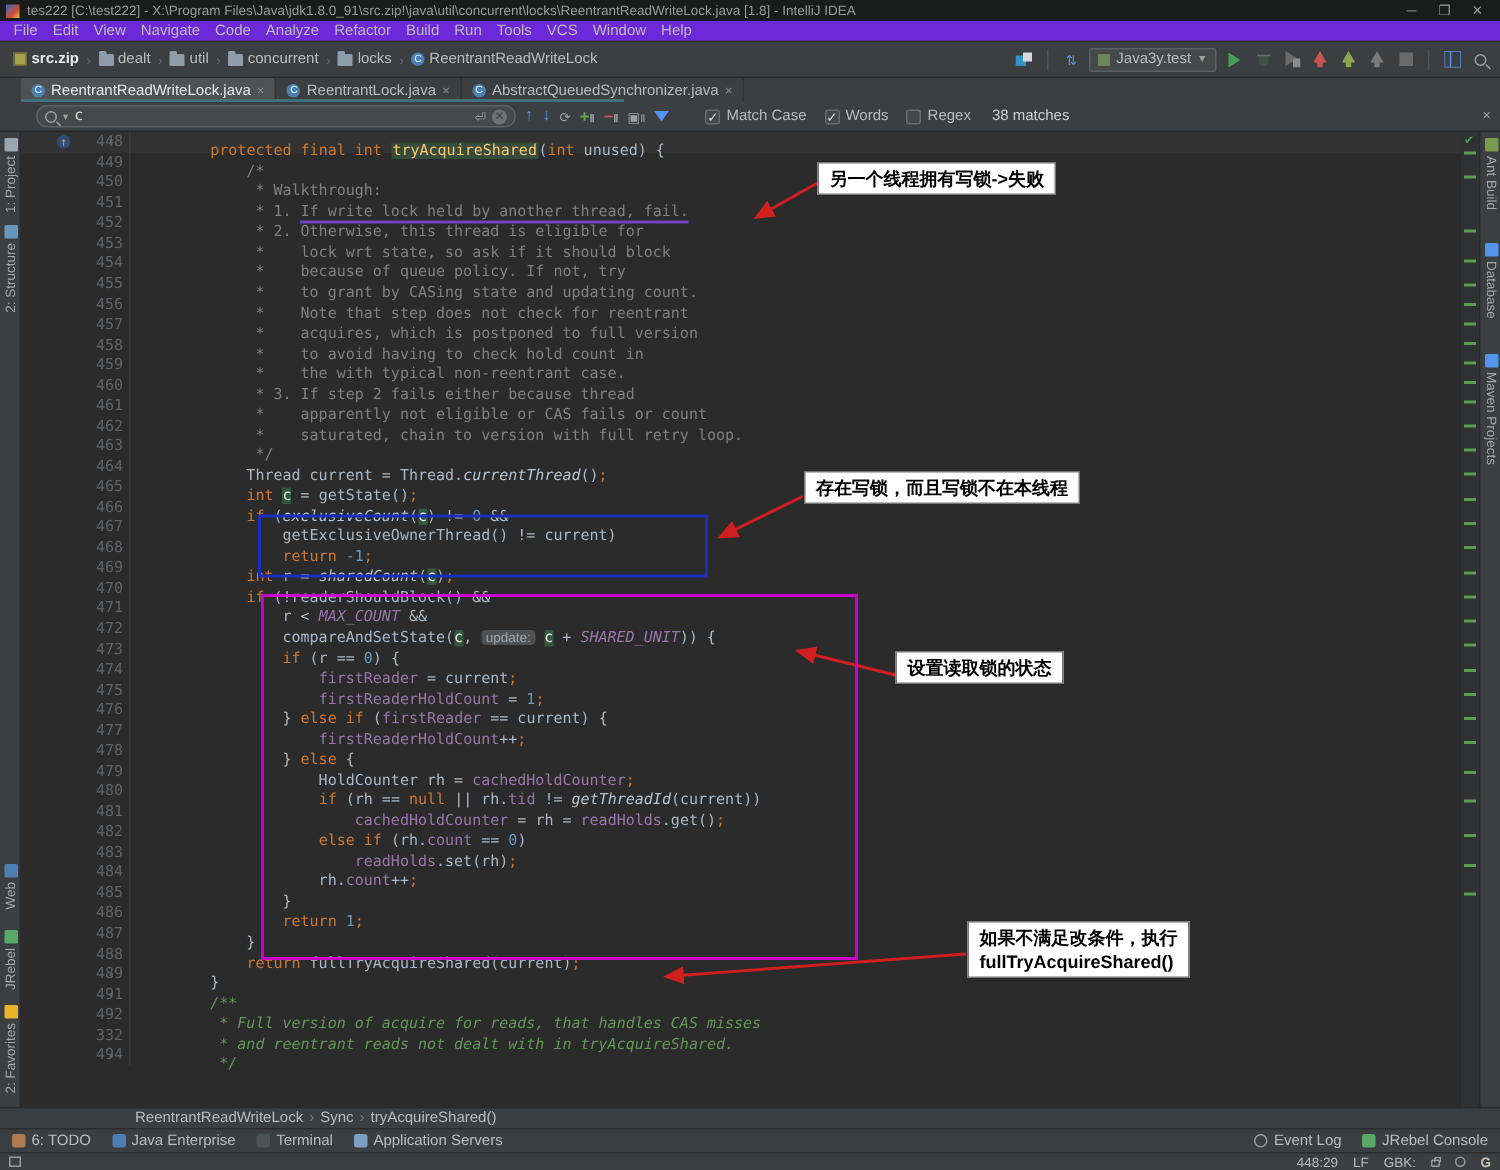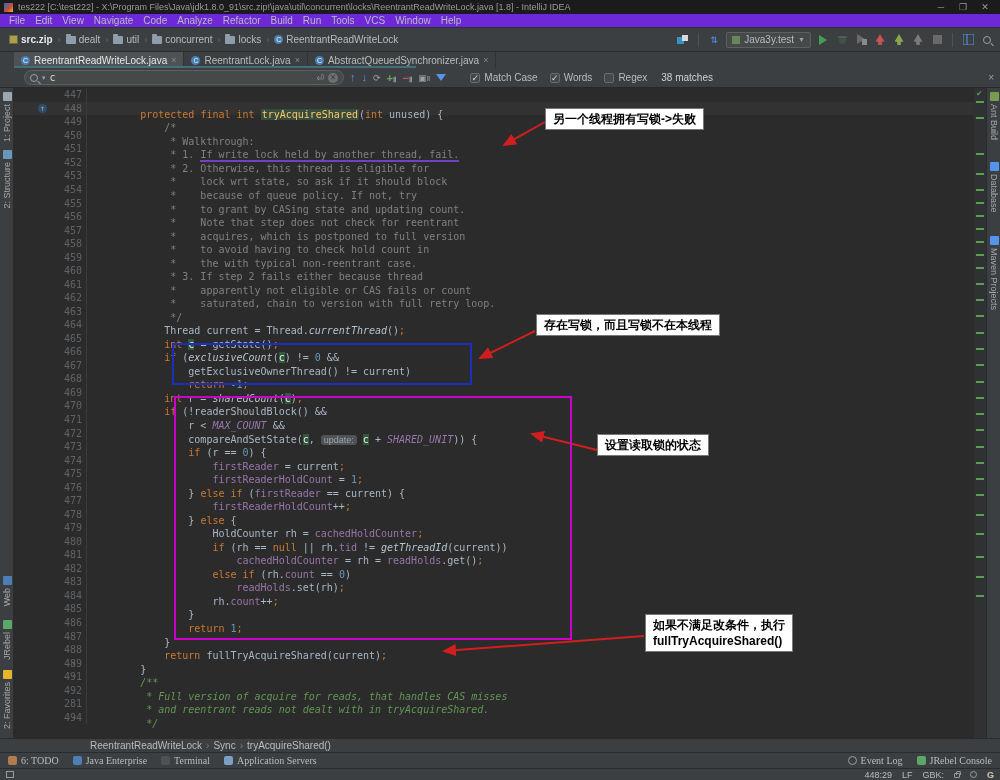--- a/index.html
+++ b/index.html
@@ -100,21 +100,21 @@
   .stripe { position:absolute; right:0; top:0; bottom:0; width:12px; background:#2f3133; z-index:3; }
   .stripe .okbox { position:absolute; top:2px; left:2px; width:8px; height:8px; color:#4f9e53; font-size:8px; line-height:8px; }
   .mark { position:absolute; left:2px; width:8px; height:2px; }
 
   
   .crumbbar { height:14px; background:#3c3f41; border-top:1px solid #2b2b2b; display:flex; align-items:center; padding-left:90px; gap:4px; flex:0 0 auto; }
   .crumbbar span { color:#bbbbbb; font-size:10px; }
   .crumbbar .sep { color:#777; }
 
   .toolsbar { height:16px; background:#3c3f41; border-top:1px solid #2b2b2b; display:flex; align-items:center; padding:0 8px; gap:14px; flex:0 0 auto; }
-  .tb-item { display:flex; align-items:center; gap:4px; color:#bbbbbb; font-size:10px;font-family:Liberation Serif, serif; }
+  .tb-item { display:flex; align-items:center; gap:4px; color:#bbbbbb; font-size:10px; }
   .tb-right { margin-left:auto; display:flex; gap:14px; }
 
   .statusbar { height:12px; background:#3c3f41; border-top:1px solid #2b2b2b; display:flex; align-items:center; padding:0 6px; gap:10px; flex:0 0 auto; }
   .statusbar .sp { flex:1; }
   .statusbar span { color:#bbbbbb; font-size:9px; }
   .toggle-ic { width:8px; height:7px; border:1px solid #9a9a9a; }
   .lock-ic { width:6px; height:5px; border:1px solid #9a9a9a; border-radius:1px; position:relative; margin-top:2px; }
   .lock-ic:before { content:""; position:absolute; top:-3px; left:1px; width:3px; height:3px; border:1px solid #9a9a9a; border-bottom:none; border-radius:2px 2px 0 0; }
   .hector { width:7px; height:7px; border-radius:50%; border:1px solid #9a9a9a; }
   .g-ic { font-weight:bold; font-size:9px; background:linear-gradient(90deg,#4285f4,#ea4335,#fbbc05,#34a853); -webkit-background-clip:text; background-clip:text; color:#5086ec; }
@@ -320,21 +320,20 @@
           <span class="lbl">Database</span>
         </span>
         <span class="strip-btn" style="top: 148px;">
           <span class="sico" style="background: rgb(83, 148, 236);"></span>
           <span class="lbl">Maven Projects</span>
         </span>
       </div>
 
     <div class="editor" id="editor">
       <div id="code-lines">
-          <div class="code-line"><span class="gut">447</span><span class="gutline"></span><span class="ctext"></span></div>
           <div class="code-line cur"><span class="gut">448<span class="gic">↑</span><span class="fold">▾</span></span><span class="gutline"></span><span class="ctext"><span class="tk-p">        </span><span class="tk-k">protected</span><span class="tk-p"> </span><span class="tk-k">final</span><span class="tk-p"> </span><span class="tk-k">int</span><span class="tk-p"> </span><span class="tk-mh">tryAcquireShared</span><span class="tk-p">(</span><span class="tk-k">int</span><span class="tk-p"> unused) {</span></span></div>
           <div class="code-line"><span class="gut">449</span><span class="gutline"></span><span class="ctext"><span class="tk-c">            /*</span></span></div>
           <div class="code-line"><span class="gut">450</span><span class="gutline"></span><span class="ctext"><span class="tk-c">             * Walkthrough:</span></span></div>
           <div class="code-line"><span class="gut">451</span><span class="gutline"></span><span class="ctext"><span class="tk-c">             * 1. </span><span class="tk-cu">If write lock held by another thread, fail.</span></span></div>
           <div class="code-line"><span class="gut">452</span><span class="gutline"></span><span class="ctext"><span class="tk-c">             * 2. Otherwise, this thread is eligible for</span></span></div>
           <div class="code-line"><span class="gut">453</span><span class="gutline"></span><span class="ctext"><span class="tk-c">             *    lock wrt state, so ask if it should block</span></span></div>
           <div class="code-line"><span class="gut">454</span><span class="gutline"></span><span class="ctext"><span class="tk-c">             *    because of queue policy. If not, try</span></span></div>
           <div class="code-line"><span class="gut">455</span><span class="gutline"></span><span class="ctext"><span class="tk-c">             *    to grant by CASing state and updating count.</span></span></div>
           <div class="code-line"><span class="gut">456</span><span class="gutline"></span><span class="ctext"><span class="tk-c">             *    Note that step does not check for reentrant</span></span></div>
           <div class="code-line"><span class="gut">457</span><span class="gutline"></span><span class="ctext"><span class="tk-c">             *    acquires, which is postponed to full version</span></span></div>
@@ -365,21 +364,21 @@
           <div class="code-line"><span class="gut">482</span><span class="gutline"></span><span class="ctext"><span class="tk-p">                    </span><span class="tk-k">else</span><span class="tk-p"> </span><span class="tk-k">if</span><span class="tk-p"> (rh.</span><span class="tk-f">count</span><span class="tk-p"> == </span><span class="tk-n">0</span><span class="tk-p">)</span></span></div>
           <div class="code-line"><span class="gut">483</span><span class="gutline"></span><span class="ctext"><span class="tk-p">                        </span><span class="tk-f">readHolds</span><span class="tk-p">.set(rh)</span><span class="tk-k">;</span></span></div>
           <div class="code-line"><span class="gut">484</span><span class="gutline"></span><span class="ctext"><span class="tk-p">                    rh.</span><span class="tk-f">count</span><span class="tk-p">++</span><span class="tk-k">;</span></span></div>
           <div class="code-line"><span class="gut">485</span><span class="gutline"></span><span class="ctext"><span class="tk-p">                }</span></span></div>
           <div class="code-line"><span class="gut">486</span><span class="gutline"></span><span class="ctext"><span class="tk-p">                </span><span class="tk-k">return</span><span class="tk-p"> </span><span class="tk-n">1</span><span class="tk-k">;</span></span></div>
           <div class="code-line"><span class="gut">487</span><span class="gutline"></span><span class="ctext"><span class="tk-p">            }</span></span></div>
           <div class="code-line"><span class="gut">488</span><span class="gutline"></span><span class="ctext"><span class="tk-p">            </span><span class="tk-k">return</span><span class="tk-p"> fullTryAcquireShared(current)</span><span class="tk-k">;</span></span></div>
           <div class="code-line"><span class="gut">489<span class="fold">▴</span></span><span class="gutline"></span><span class="ctext"><span class="tk-p">        }</span></span></div>
           <div class="code-line"><span class="gut">491<span class="fold">▾</span></span><span class="gutline"></span><span class="ctext"><span class="tk-d">        /**</span></span></div>
           <div class="code-line"><span class="gut">492</span><span class="gutline"></span><span class="ctext"><span class="tk-d">         * Full version of acquire for reads, that handles CAS misses</span></span></div>
-          <div class="code-line"><span class="gut">281</span><span class="gutline"></span><span class="ctext"><span class="tk-d">         * and reentrant reads not dealt with in tryAcquireShared.</span></span></div>
+          <div class="code-line"><span class="gut">332</span><span class="gutline"></span><span class="ctext"><span class="tk-d">         * and reentrant reads not dealt with in tryAcquireShared.</span></span></div>
           <div class="code-line"><span class="gut">494<span class="fold">▴</span></span><span class="gutline"></span><span class="ctext"><span class="tk-d">         */</span></span></div>
         </div>
 
       <div class="stripe" id="stripe">
         <span class="okbox">✔</span>
       <span class="mark" style="top: 13px; background: rgb(90, 158, 80);"></span>
           <span class="mark" style="top: 29px; background: rgb(90, 158, 80);"></span>
           <span class="mark" style="top: 65px; background: rgb(90, 158, 80);"></span>
           <span class="mark" style="top: 85px; background: rgb(90, 158, 80);"></span>
           <span class="mark" style="top: 101px; background: rgb(90, 158, 80);"></span>

